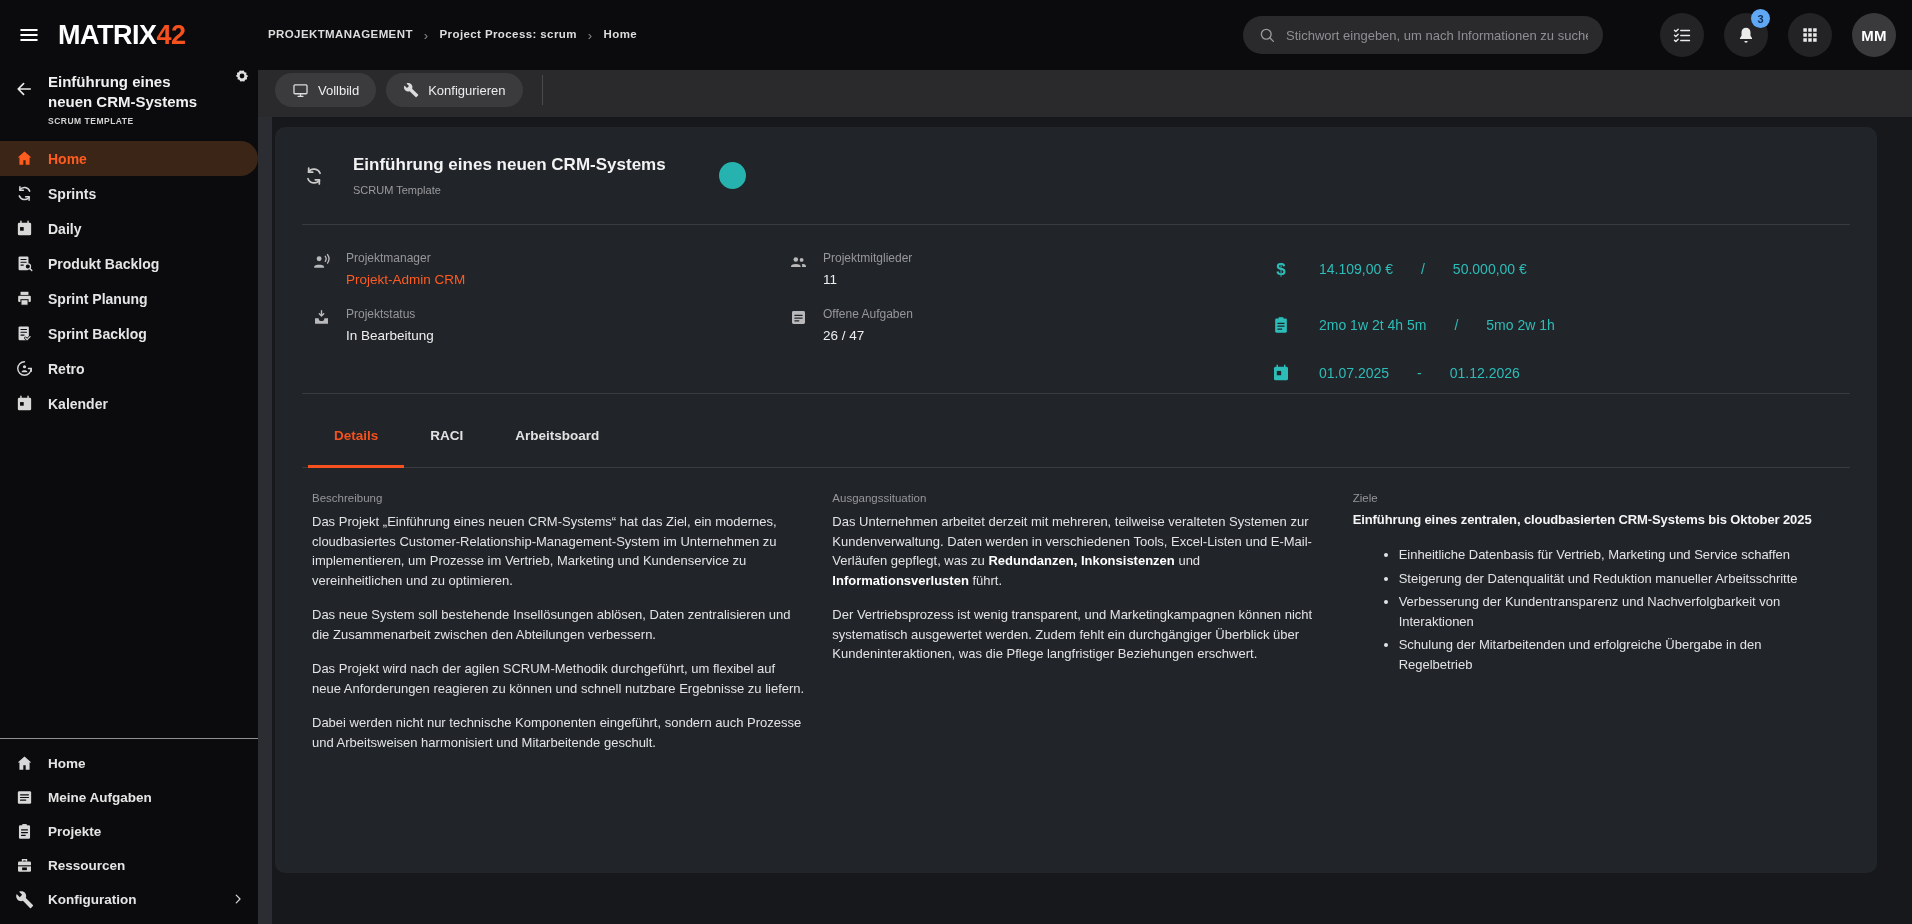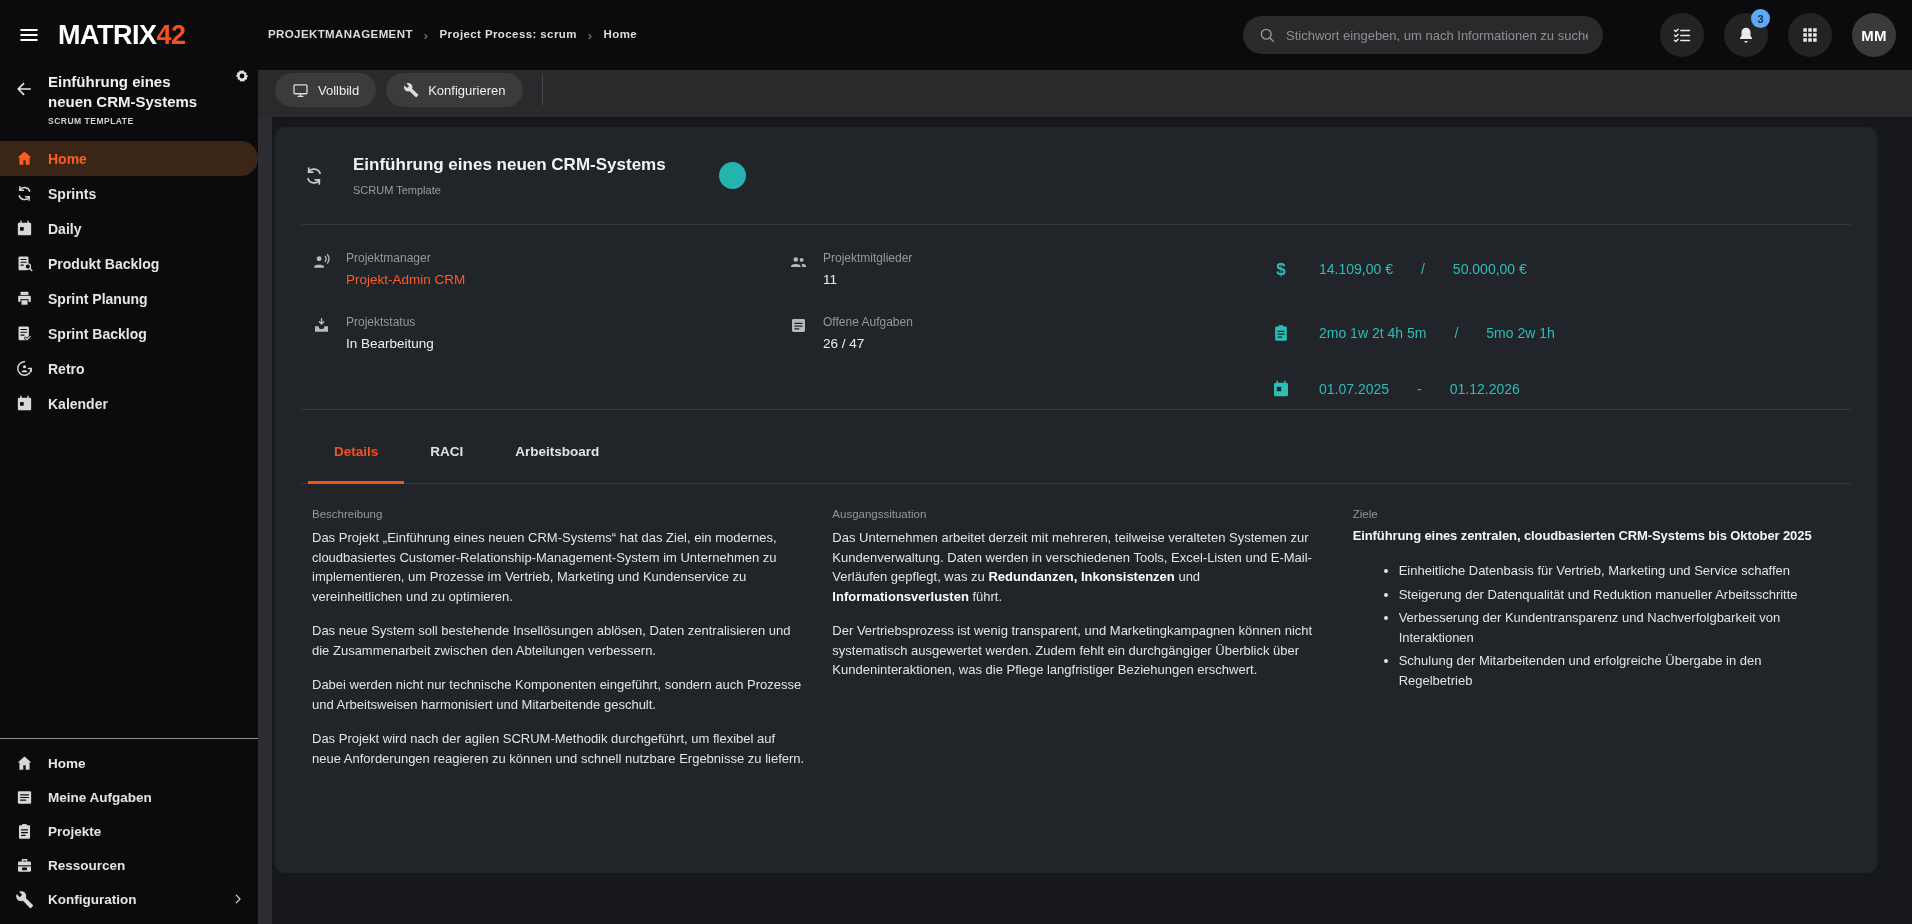--- a/index.html
+++ b/index.html
@@ -71,21 +71,21 @@
 
   .card { position:absolute; left:17px; top:64px; width:1602px; height:746px;
     background:#212428; border-radius:10px; }
   .card-header { display:flex; align-items:center; padding:28px 26px 28px 28px; }
   .refresh-icon { color:#cbcbcb; margin-right:28px; cursor:pointer; }
   .proj-title { font-size:17px; font-weight:700; color:#f3f3f3; }
   .proj-subtitle { font-size:11px; color:#9b9b9e; margin-top:9px; }
   .status-dot { width:27px; height:27px; border-radius:50%; background:#26b2ae; margin-left:53px; }
   .card-divider { border-top:1px solid #3a3b3f; margin:0 27px; }
 
-  .info { display:grid; grid-template-columns:477px 482px 1fr; row-gap:28px;
+  .info { display:grid; grid-template-columns:477px 482px 1fr; row-gap:20px;
     padding:26px 28px 10px 37px; }
   .field { display:flex; gap:15px; }
   .field .icon { color:#b9b9bb; margin-top:1px; }
   .f-label { font-size:12px; color:#97979b; }
   .f-value { font-size:13.5px; font-weight:500; color:#eeeeef; margin-top:7px; }
   .f-value.link { color:#ff5b22; cursor:pointer; }
   .metric { display:flex; align-items:center; color:#2dbdb9; font-size:14px; font-weight:500; }
   .metric .m-icon { width:20px; height:20px; margin-right:28px; color:#2dbdb9;
     display:inline-flex; align-items:center; justify-content:center; }
   .m-sep { margin:0 28px; }
@@ -462,22 +462,22 @@
           <div class="tab">Arbeitsboard</div>
         </div>
     </div>
 
     <div class="content">
       <div class="col">
         <div class="col-label">Beschreibung</div>
         <div id="desc-paragraphs">
             <p>Das Projekt „Einführung eines neuen CRM-Systems“ hat das Ziel, ein modernes, cloudbasiertes Customer-Relationship-Management-System im Unternehmen zu implementieren, um Prozesse im Vertrieb, Marketing und Kundenservice zu vereinheitlichen und zu optimieren.</p>
             <p>Das neue System soll bestehende Insellösungen ablösen, Daten zentralisieren und die Zusammenarbeit zwischen den Abteilungen verbessern.</p>
+            <p>Das Projekt wird nach der agilen SCRUM-Methodik durchgeführt, um flexibel auf neue Anforderungen reagieren zu können und schnell nutzbare Ergebnisse zu liefern.</p>
             <p>Dabei werden nicht nur technische Komponenten eingeführt, sondern auch Prozesse und Arbeitsweisen harmonisiert und Mitarbeitende geschult.</p>
-            <p>Das Projekt wird nach der agilen SCRUM-Methodik durchgeführt, um flexibel auf neue Anforderungen reagieren zu können und schnell nutzbare Ergebnisse zu liefern.</p>
           </div>
       </div>
       <div class="col">
         <div class="col-label">Ausgangssituation</div>
         <div id="sit-paragraphs">
             <p><span>Das Unternehmen arbeitet derzeit mit mehreren, teilweise veralteten Systemen zur Kundenverwaltung. Daten werden in verschiedenen Tools, Excel-Listen und E-Mail-Verläufen gepflegt, was zu </span><strong>Redundanzen, Inkonsistenzen</strong><span> und </span><strong>Informationsverlusten</strong><span> führt.</span></p>
             <p><span>Der Vertriebsprozess ist wenig transparent, und Marketingkampagnen können nicht systematisch ausgewertet werden. Zudem fehlt ein durchgängiger Überblick über Kundeninteraktionen, was die Pflege langfristiger Beziehungen erschwert.</span></p>
           </div>
       </div>
       <div class="col goals">

